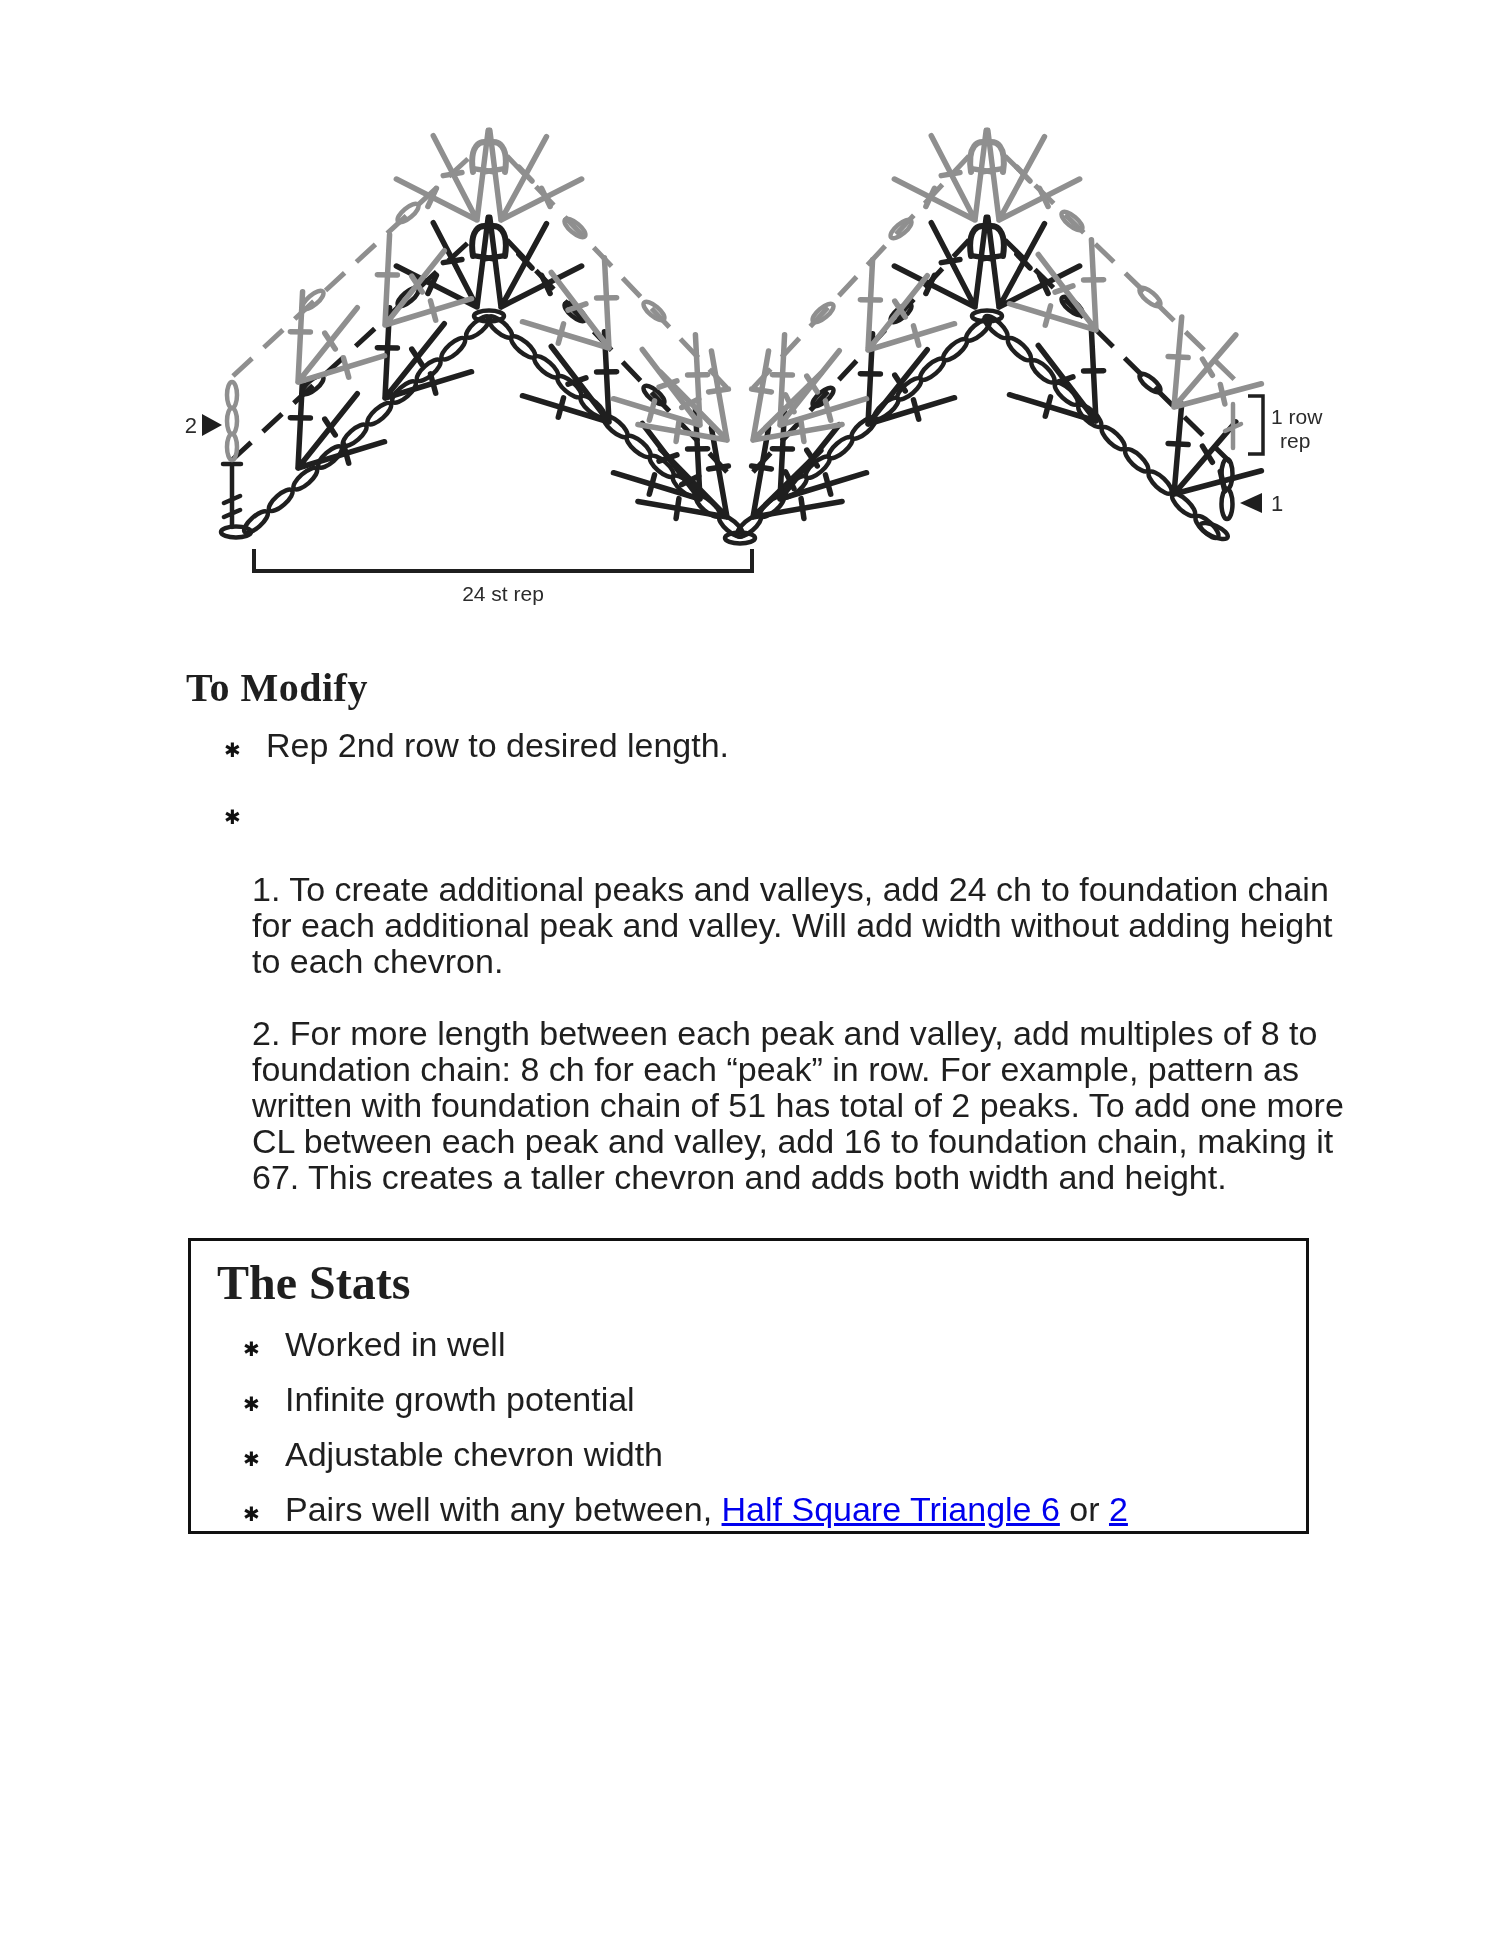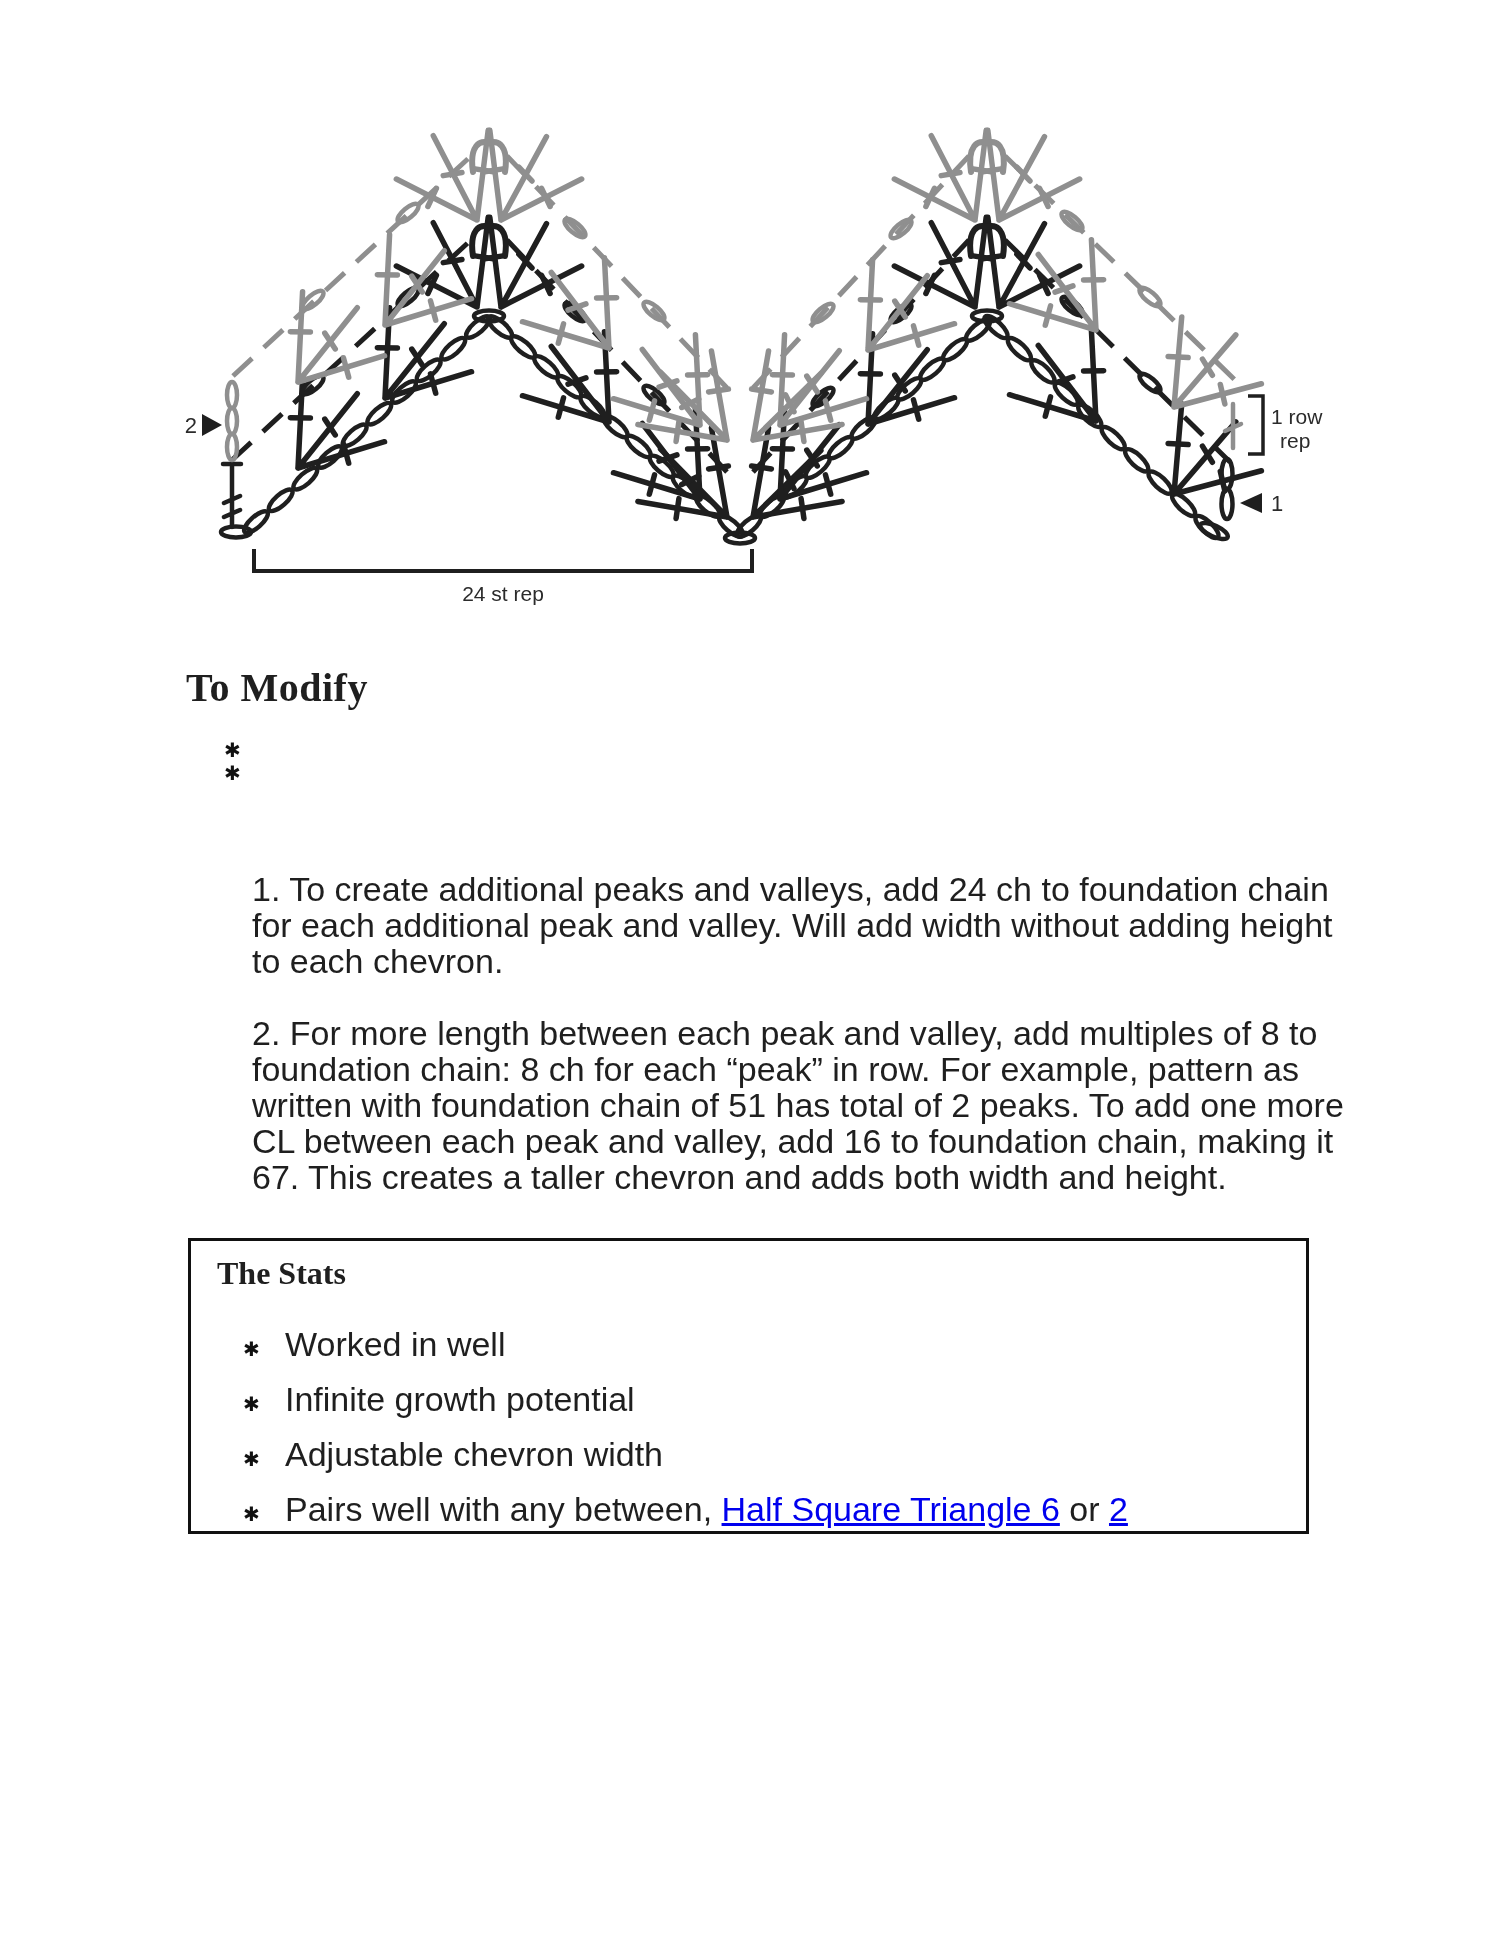--- a/index.html
+++ b/index.html
@@ -23,21 +23,21 @@
   #modifyList { position:absolute; left:222px; top:723px; }
 
   .para { position:absolute; left:252px; width:1104px; font-size:34px; line-height:36px; }
   #para1 { top:837px; }
   #para2 { top:981px; }
 
   #statsBox {
     position:absolute; left:188px; top:1238px; width:1121px; height:296px;
     border:3px solid #111111; box-sizing:border-box; background:#fff;
   }
-  #statsHeading { position:absolute; left:26px; top:14px; font-size:32px; }
+  #statsHeading { position:absolute; left:26px; top:14px; font-size:48px; }
   #statsList { position:absolute; left:50px; top:86px; }
   #statsList li { line-height:35px; margin-bottom:20px; }
   a.doc-link { color:#0000EE; text-decoration:underline; }
 </style>
 </head>
 <body>
 
 <div class="page">
 
   <svg class="chart" width="1500" height="650" viewBox="0 0 1500 650">
@@ -203,20 +203,21 @@
       <polygon points="1240,503 1262,493 1262,513" fill="#1f1f1f"></polygon>
       <text x="1271" y="511" font-size="22">1</text>
     </g>
   </svg>
 
   <h1 class="serif-head" id="toModify">To Modify</h1>
 
   <ul class="blist" id="modifyList">
     <li>
       <span class="bullet">✱</span>
+      <span>Rep 2nd row to desired length.</span>
     </li>
     <li>
       <span class="bullet">✱</span>
     </li>
   </ul>
 
   <p class="para" id="para1">1. To create additional peaks and valleys, add 24 ch to foundation chain for each additional peak and valley. Will add width without adding height to each chevron.</p>
 
   <p class="para" id="para2">2. For more length between each peak and valley, add multiples of 8 to foundation chain: 8 ch for each “peak” in row. For example, pattern as written with foundation chain of 51 has total of 2 peaks. To add one more CL between each peak and valley, add 16 to foundation chain, making it 67. This creates a taller chevron and adds both width and height.</p>
 

